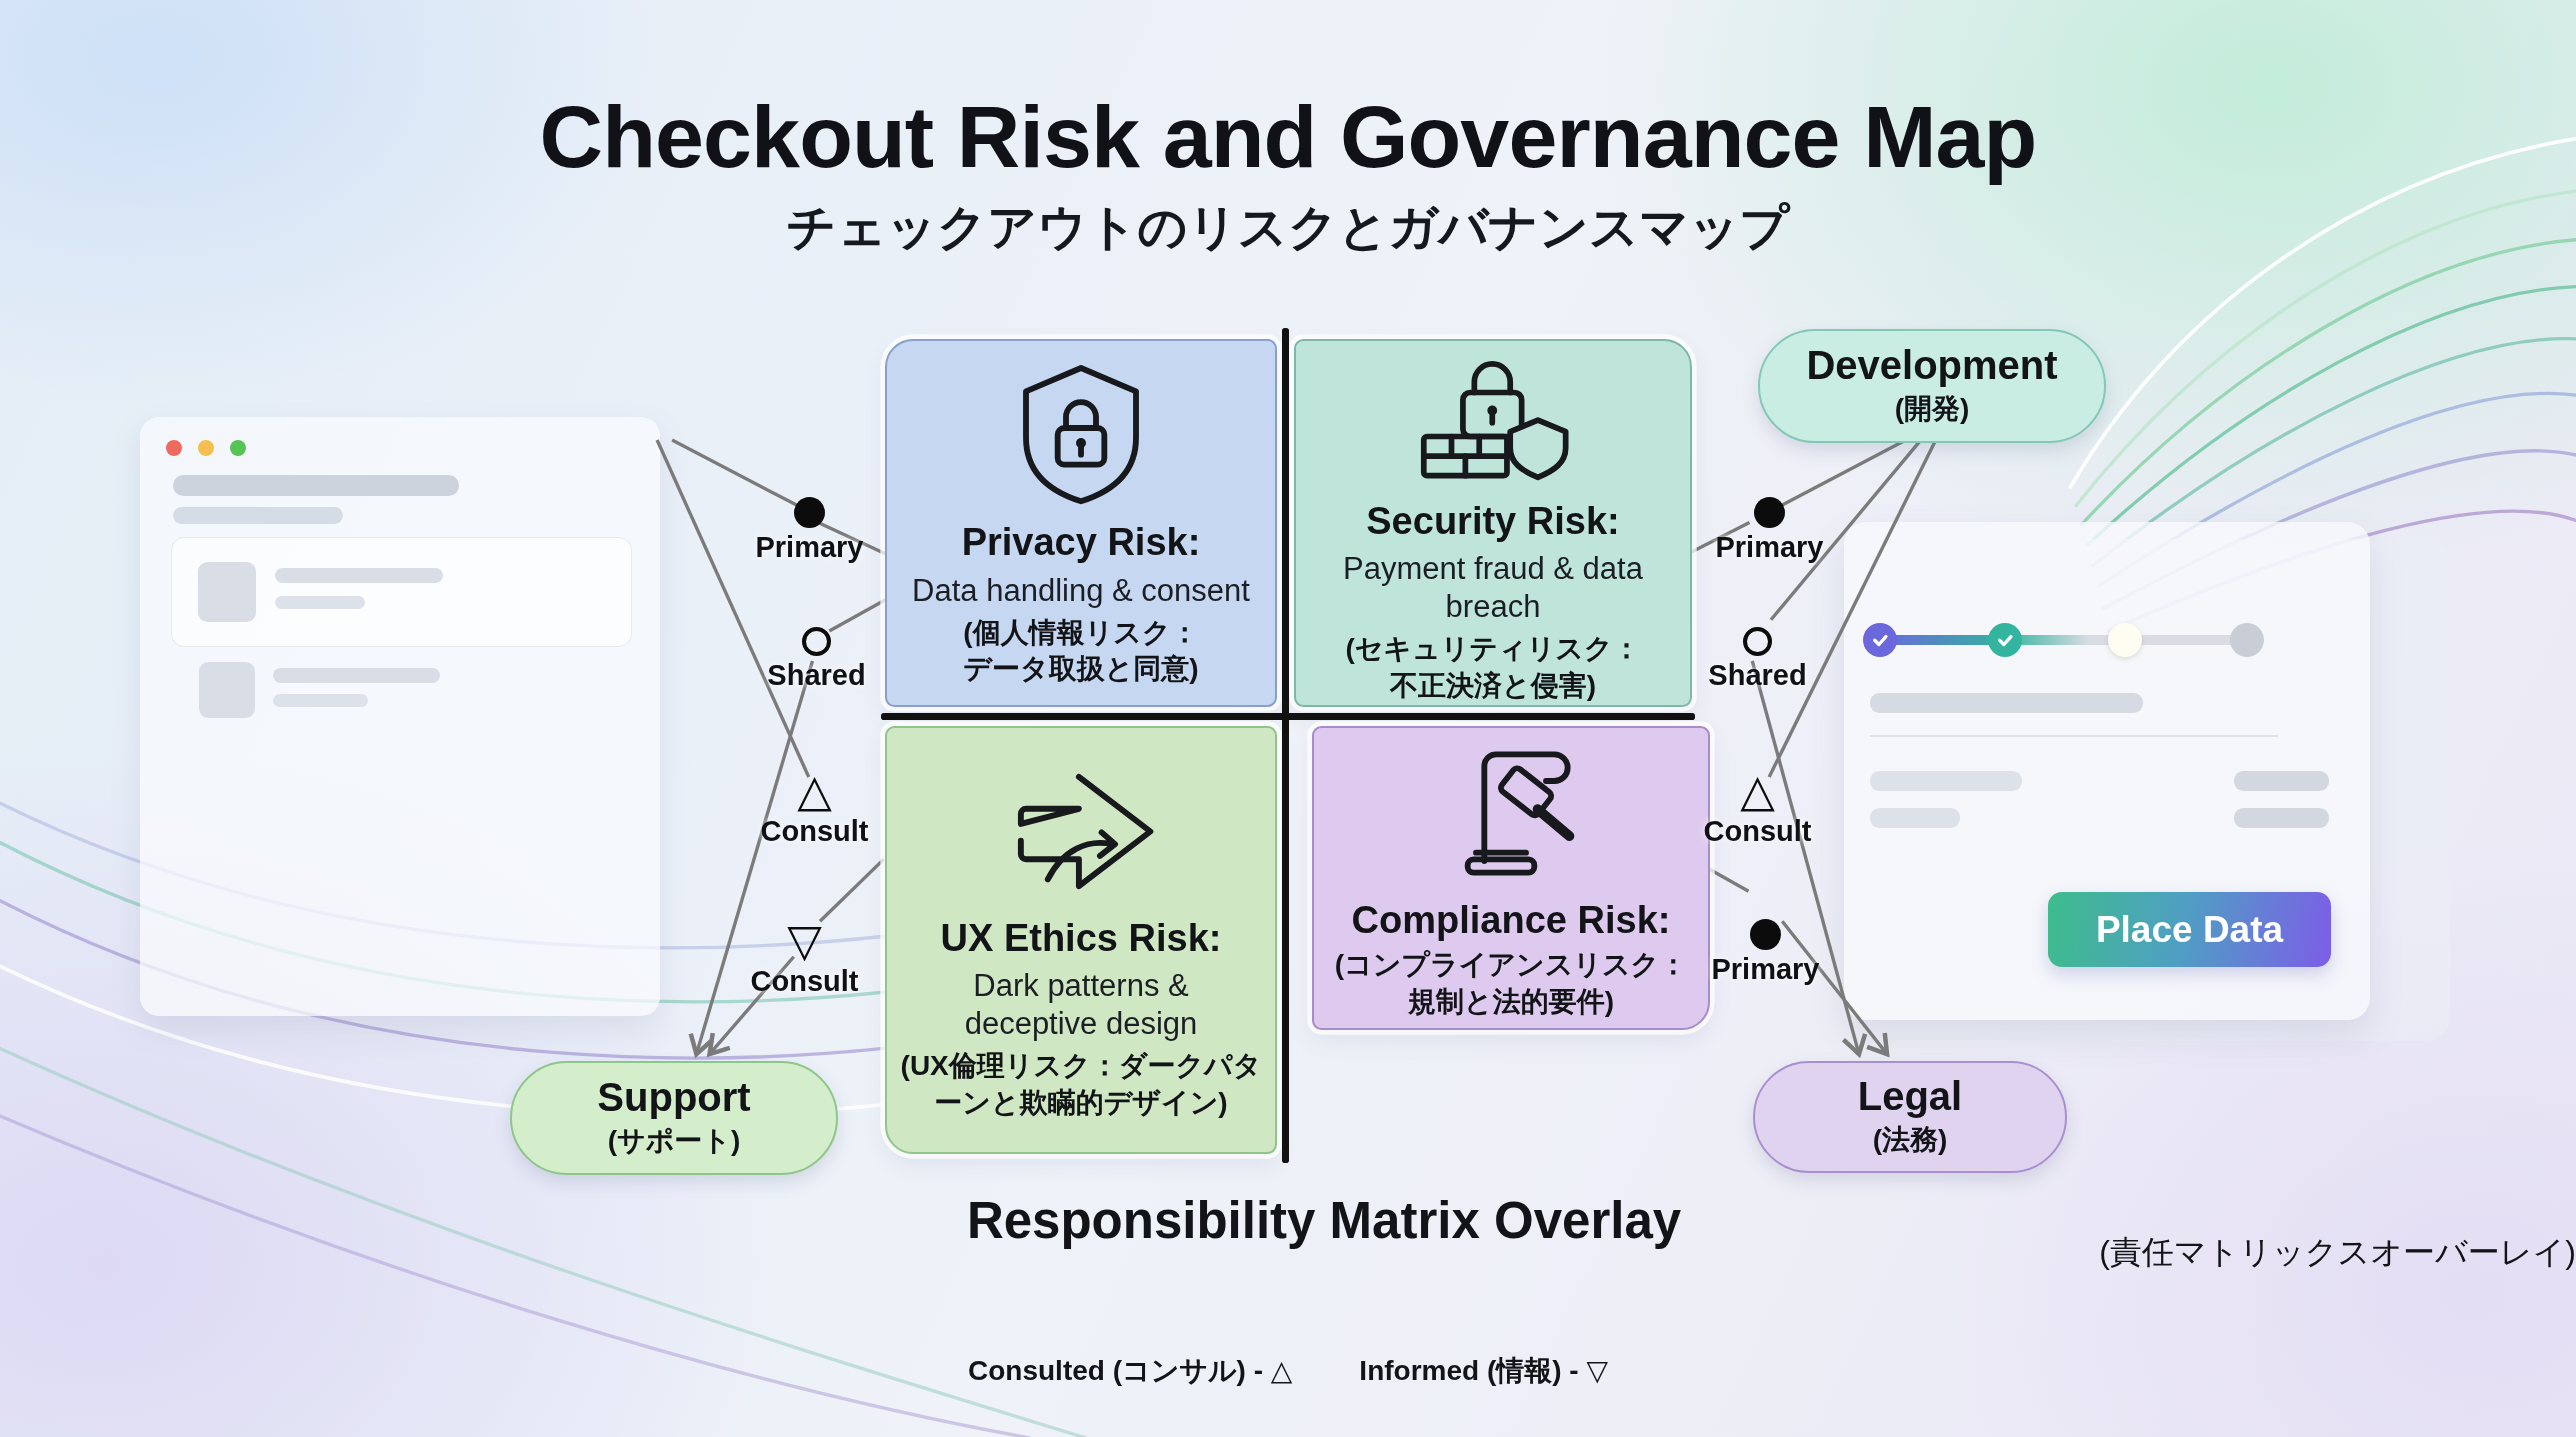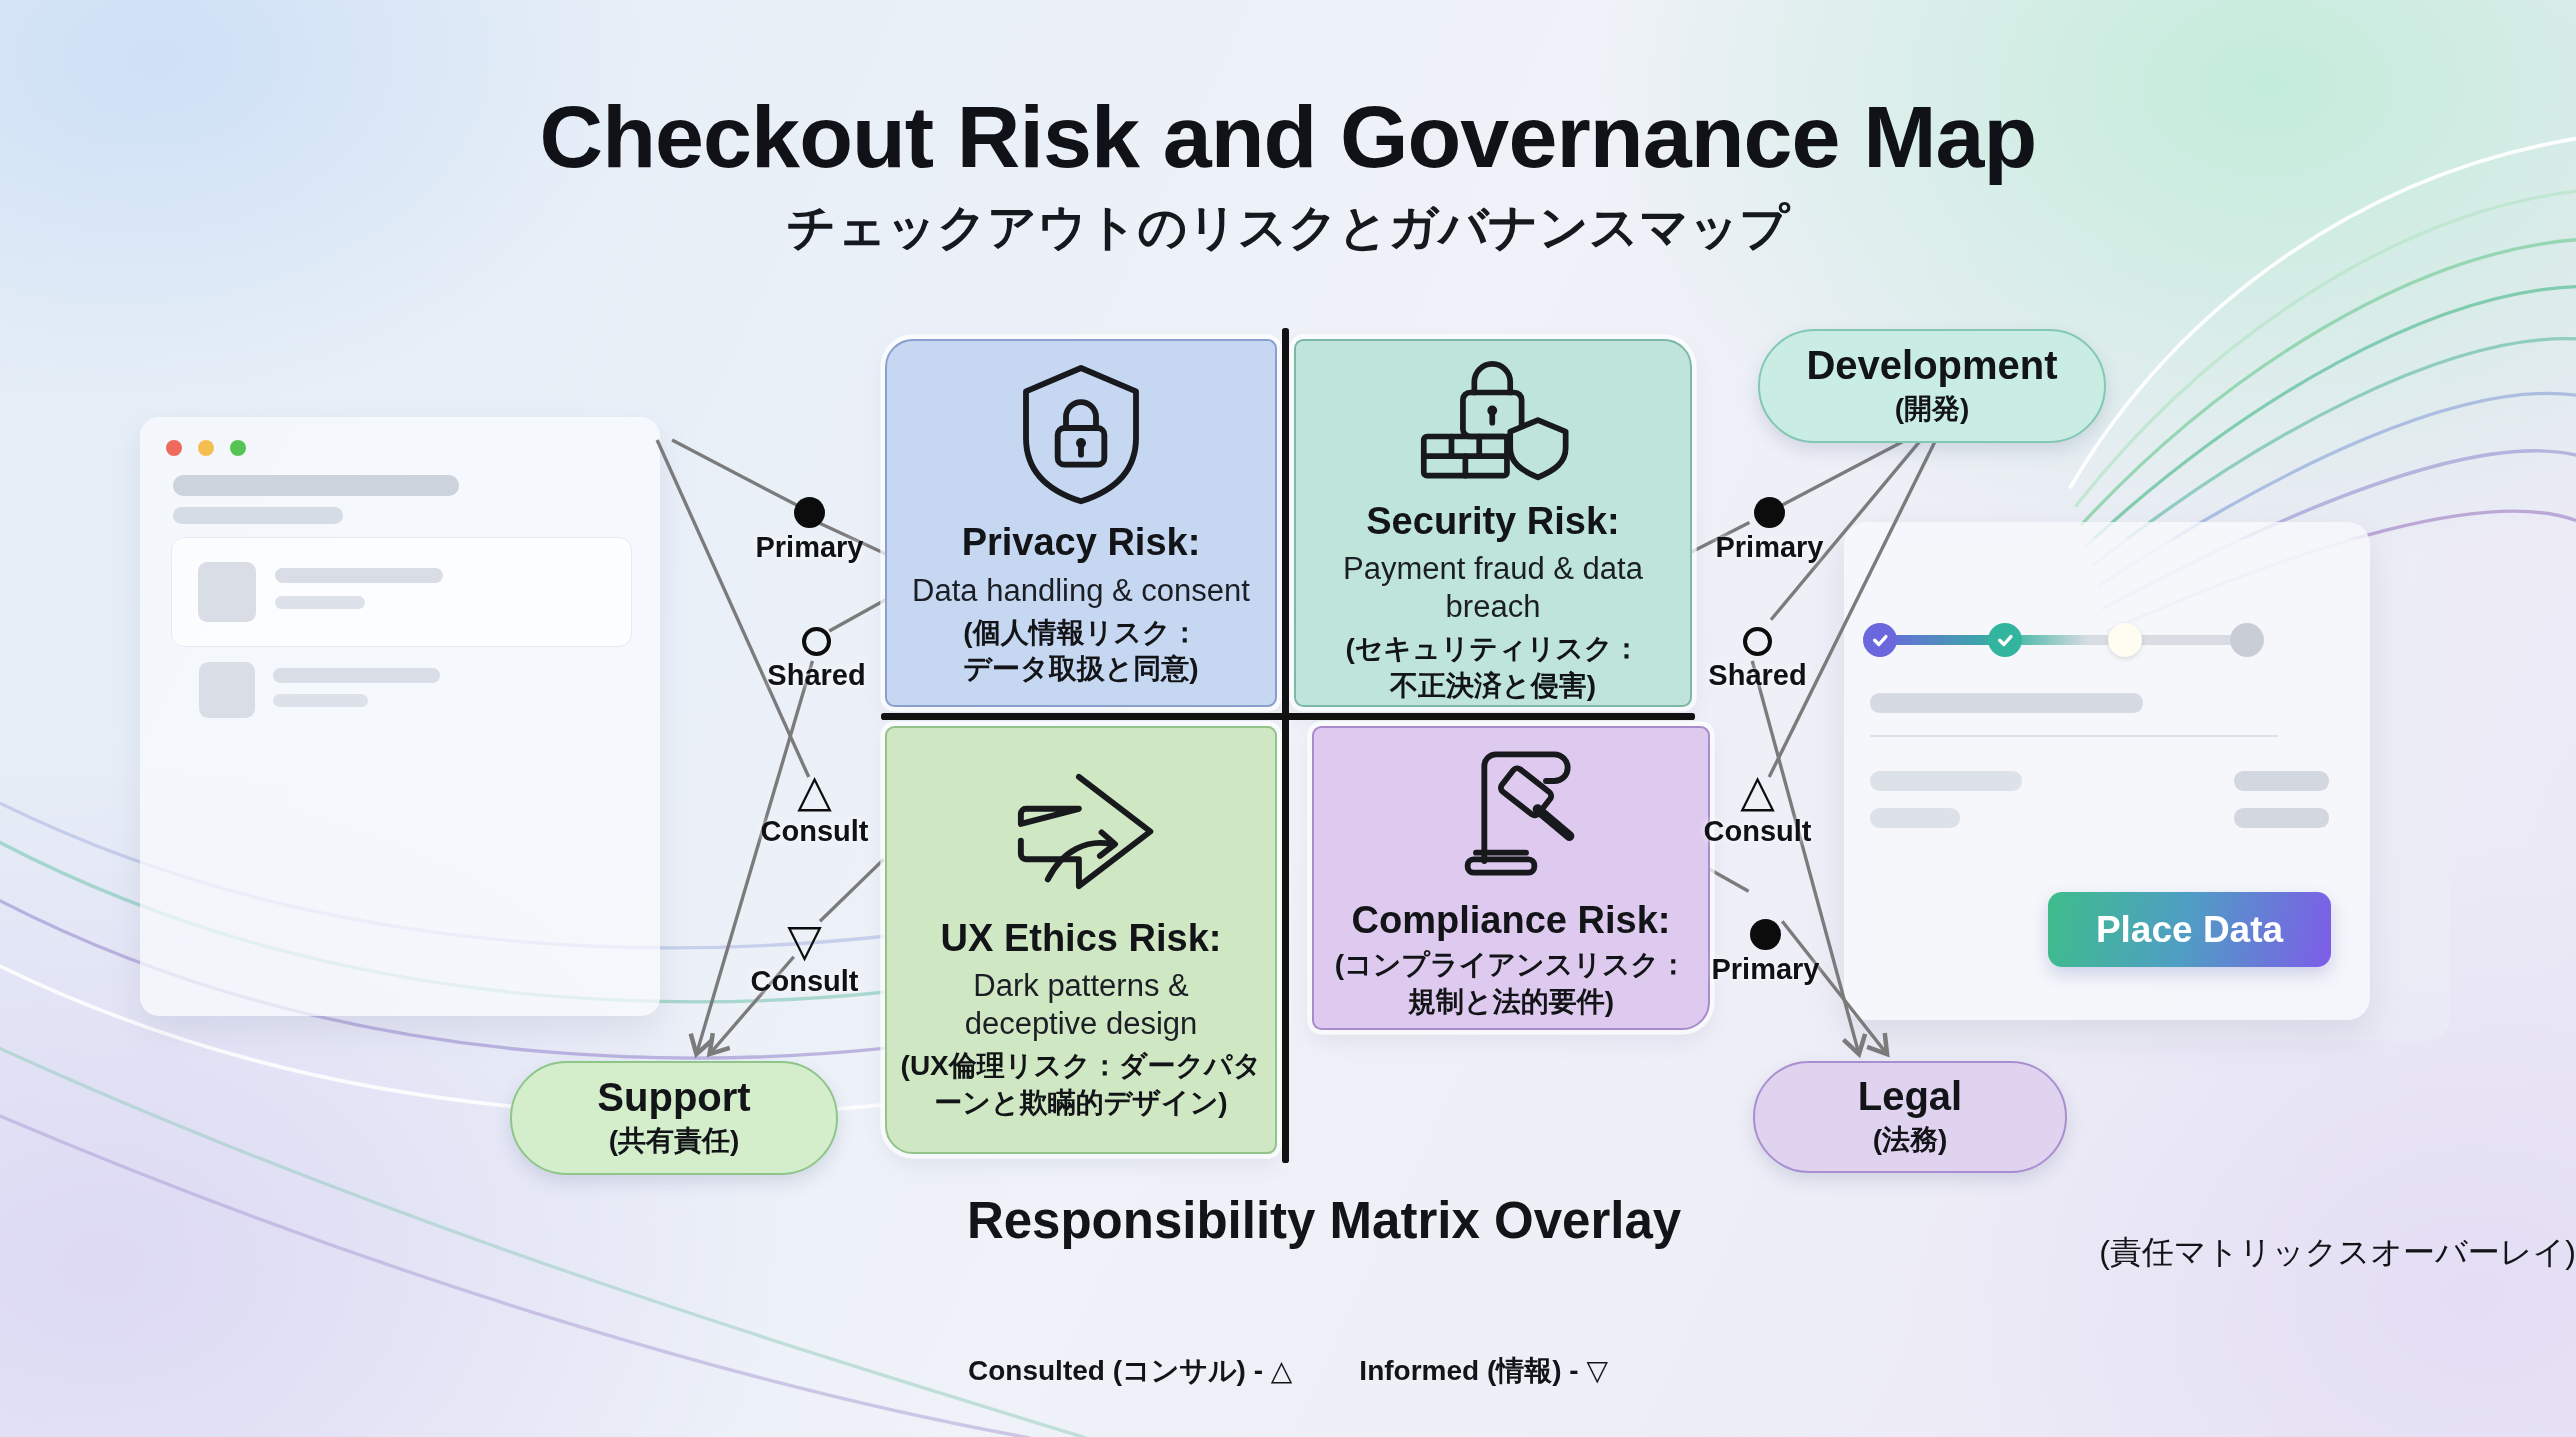--- a/index.html
+++ b/index.html
@@ -173,21 +173,21 @@
 
   <div class="abs title-main">Checkout Risk and Governance Map</div>
   <div class="abs title-sub">チェックアウトのリスクとガバナンスマップ</div>
 
   <div class="abs pill development">
     <span class="en">Development</span>
     <span class="ja">(開発)</span>
   </div>
   <div class="abs pill support">
     <span class="en">Support</span>
-    <span class="ja">(共有責任)</span>
+    <span class="ja">(サポート)</span>
   </div>
   <div class="abs pill legal">
     <span class="en">Legal</span>
     <span class="ja">(法務)</span>
   </div>
 
   <div class="abs grid">
     <div class="cell privacy">
       <svg class="qicon" width="150" height="150" viewBox="0 0 180 180">
         <path d="M90 12 L156 40 V96 C156 137 128 160 90 172 C52 160 24 137 24 96 V40 Z"></path>

